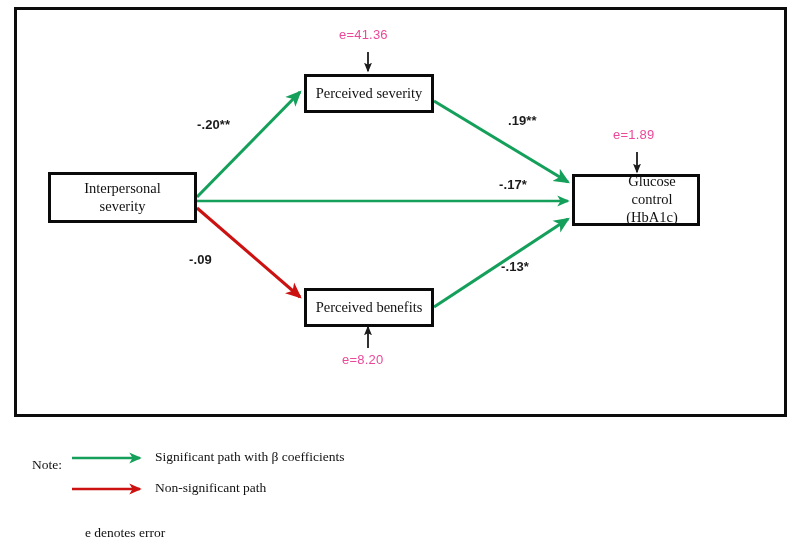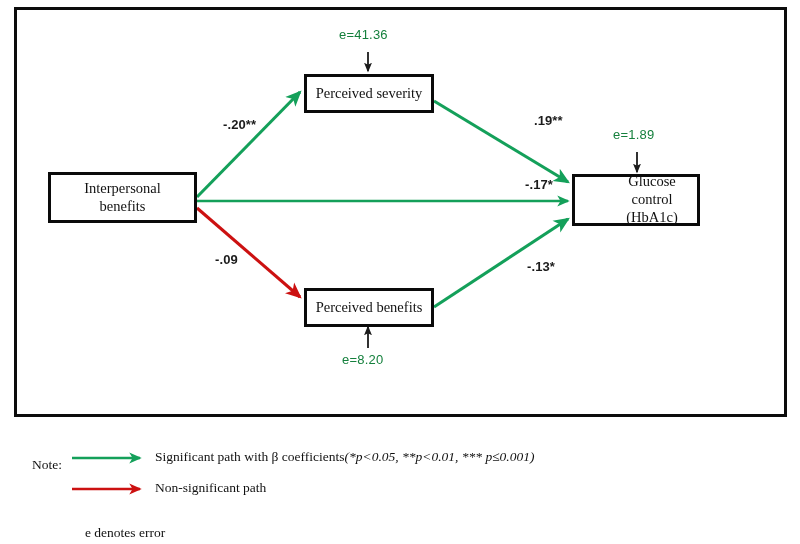--- a/index.html
+++ b/index.html
@@ -47,34 +47,33 @@
     color: #111111;
   }
   .node-label {
     display: block;
     padding: 0 4px;
     white-space: pre-line;
   }
   .err-label {
     position: absolute;
     font-size: 13px;
-    color: #15803d;
+    color: #ec4899;
     white-space: nowrap;
     font-family: "Liberation Sans", "DejaVu Sans", sans-serif;
     letter-spacing: 0.2px;
   }
   .coef-label {
     position: absolute;
     font-size: 13px;
     color: #1b1b1b;
     white-space: nowrap;
     font-family: "Liberation Sans", "DejaVu Sans", sans-serif;
     font-weight: 600;
     letter-spacing: 0.1px;
-    margin-left: 26px;
   }
   #legend {
     position: absolute;
     left: 0;
     top: 440px;
     width: 800px;
     font-size: 13.5px;
     color: #111111;
   }
   .legend-row {
@@ -135,21 +134,21 @@
     <path d="M 368 52 L 368 71" stroke="#1b1b1b" stroke-width="1.8" fill="none" marker-end="url(#arrow-black)"></path>
     <path d="M 637 152 L 637 172" stroke="#1b1b1b" stroke-width="1.8" fill="none" marker-end="url(#arrow-black)"></path>
     <path d="M 368 348 L 368 327" stroke="#1b1b1b" stroke-width="1.8" fill="none" marker-end="url(#arrow-black)"></path>
 
     <line x1="72" y1="458" x2="140" y2="458" stroke="#14a05a" stroke-width="2.4" marker-end="url(#arrow-green)"></line>
     <line x1="72" y1="489" x2="140" y2="489" stroke="#cc1111" stroke-width="2.4" marker-end="url(#arrow-red)"></line>
   </svg>
 
   <div class="node-box" id="node-interpersonal" style="left:48px; top:172px; width:149px; height:51px;">
     <span class="node-label">Interpersonal
-benefits</span>
+severity</span>
   </div>
 
   <div class="node-box" id="node-severity" style="left:304px; top:74px; width:130px; height:39px;">
     <span class="node-label">Perceived severity</span>
   </div>
 
   <div class="node-box" id="node-benefits" style="left:304px; top:288px; width:130px; height:39px;">
     <span class="node-label">Perceived benefits</span>
   </div>
 
@@ -166,21 +165,20 @@
   <div class="coef-label" style="left:508px; top:113px;">.19**</div>
   <div class="coef-label" style="left:499px; top:177px;">-.17*</div>
   <div class="coef-label" style="left:189px; top:252px;">-.09</div>
   <div class="coef-label" style="left:501px; top:259px;">-.13*</div>
 
   <div id="legend">
     <div class="legend-note">Note:</div>
 
     <div class="legend-row" style="left:155px; top:9px;">
       <span class="legend-text">Significant path with β coefficients </span>
-      <i class="legend-text">(*p&lt;0.05, **p&lt;0.01, *** p≤0.001)</i>
     </div>
 
     <div class="legend-row" style="left:155px; top:40px;">
       <span class="legend-text">Non-significant path</span>
     </div>
 
     <div id="legend-denotes">e denotes error</div>
   </div>
 
 </div>

